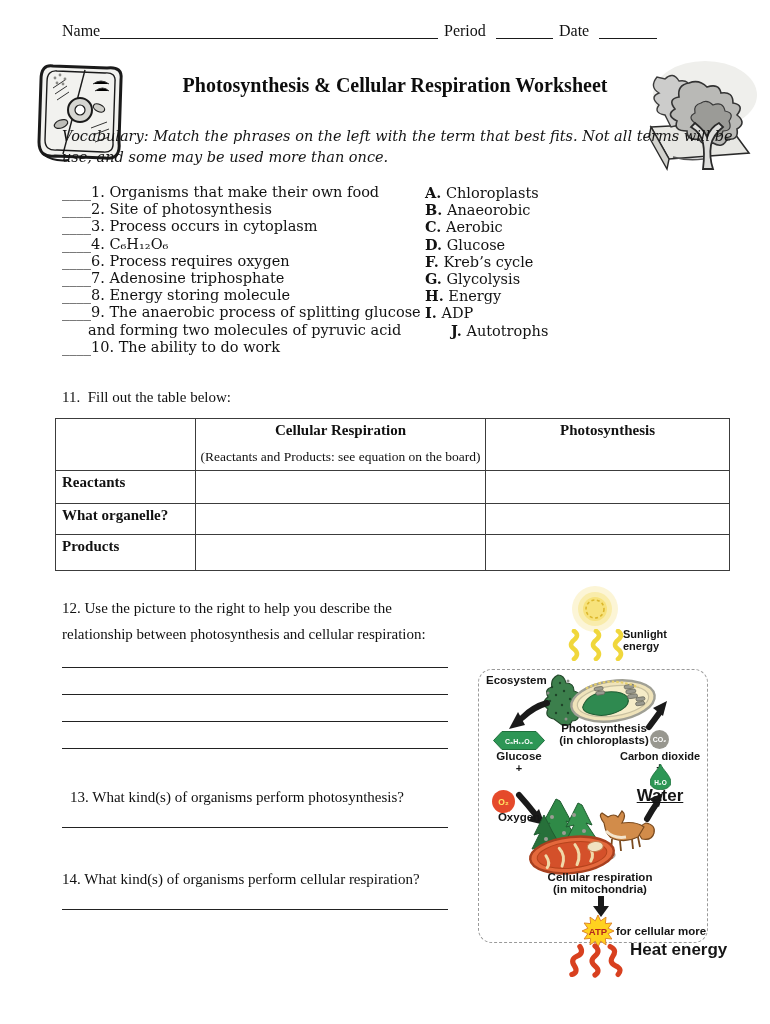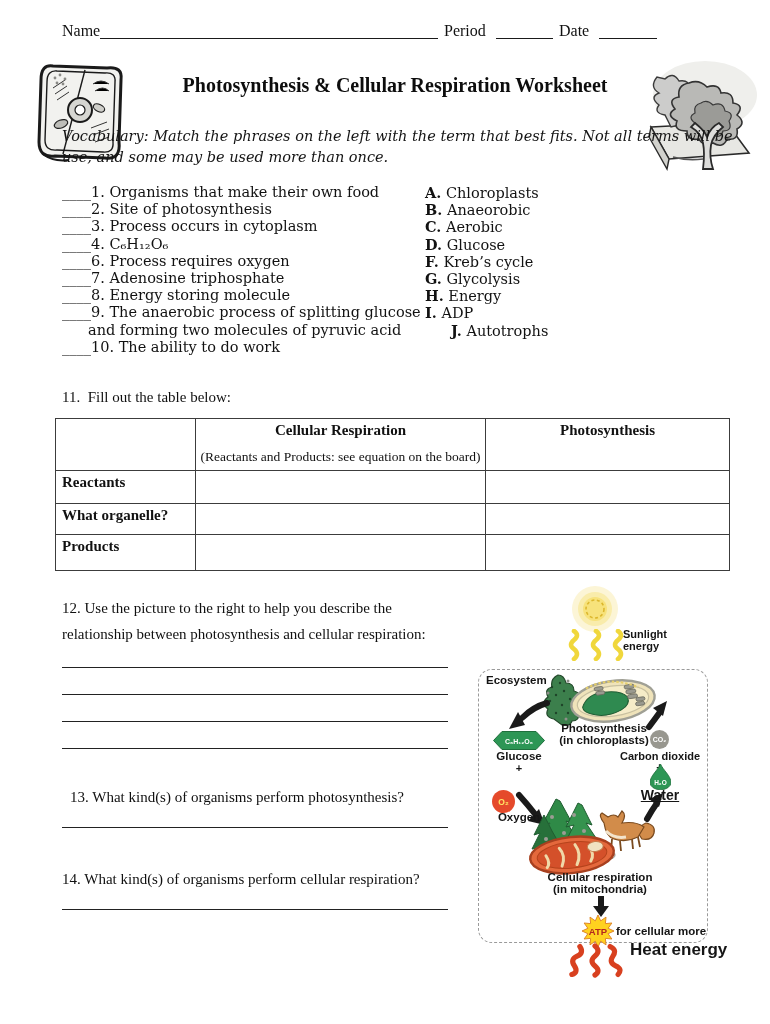--- a/index.html
+++ b/index.html
@@ -288,21 +288,21 @@
 
     <div class="abs mol-circle" id="co2-circle" style="left:190px;top:145px;">
       <span>CO₂</span>
     </div>
     <div class="abs dlabel dcenter" style="left:140px;top:166px;width:120px;">Carbon dioxide</div>
     <div class="abs dlabel dcenter" style="left:190px;top:177px;width:19px;">+</div>
     <svg class="abs" style="left:190px;top:179px;" width="21" height="26" viewBox="0 0 21 26">
       <path d="M10.5 0 C13 6 21 12 21 18.5 A10.5 7.3 0 1 1 0 18.5 C0 12 8 6 10.5 0 Z" stroke="#1f6f3c" stroke-width="0.8" fill="#2d9655"></path>
       <text x="10.5" y="21" text-anchor="middle" font-family="Liberation Sans, sans-serif" font-size="6.5" font-weight="bold" fill="#ffffff">H₂O</text>
     </svg>
-    <div class="abs dlabel dcenter" style="left:170px;top:205px;width:60px;font-size:14px;text-decoration:underline;">Water</div>
+    <div class="abs dlabel dcenter" style="left:170px;top:205px;width:60px;font-size:17px;text-decoration:underline;">Water</div>
 
     <svg class="abs" style="left:66px;top:212px;" width="132" height="80" viewBox="0 0 132 80">
       <g stroke="#1f5c30" stroke-width="1">
         <path d="M30 2 L16 28 L24 26 L10 48 L52 44 L40 24 L46 26 L34 4 Z" fill="#2f8a47"></path>
         <path d="M52 6 L40 30 L48 28 L38 48 L72 44 L60 26 L66 28 L56 8 Z" fill="#35934e"></path>
         <path d="M18 18 L8 38 L14 36 L6 52 L34 48 L26 34 Z" fill="#27703a"></path>
       </g>
       <g fill="#9c9c94">
         <circle cx="26" cy="20" r="2"></circle>
           <circle cx="48" cy="18" r="2"></circle>

